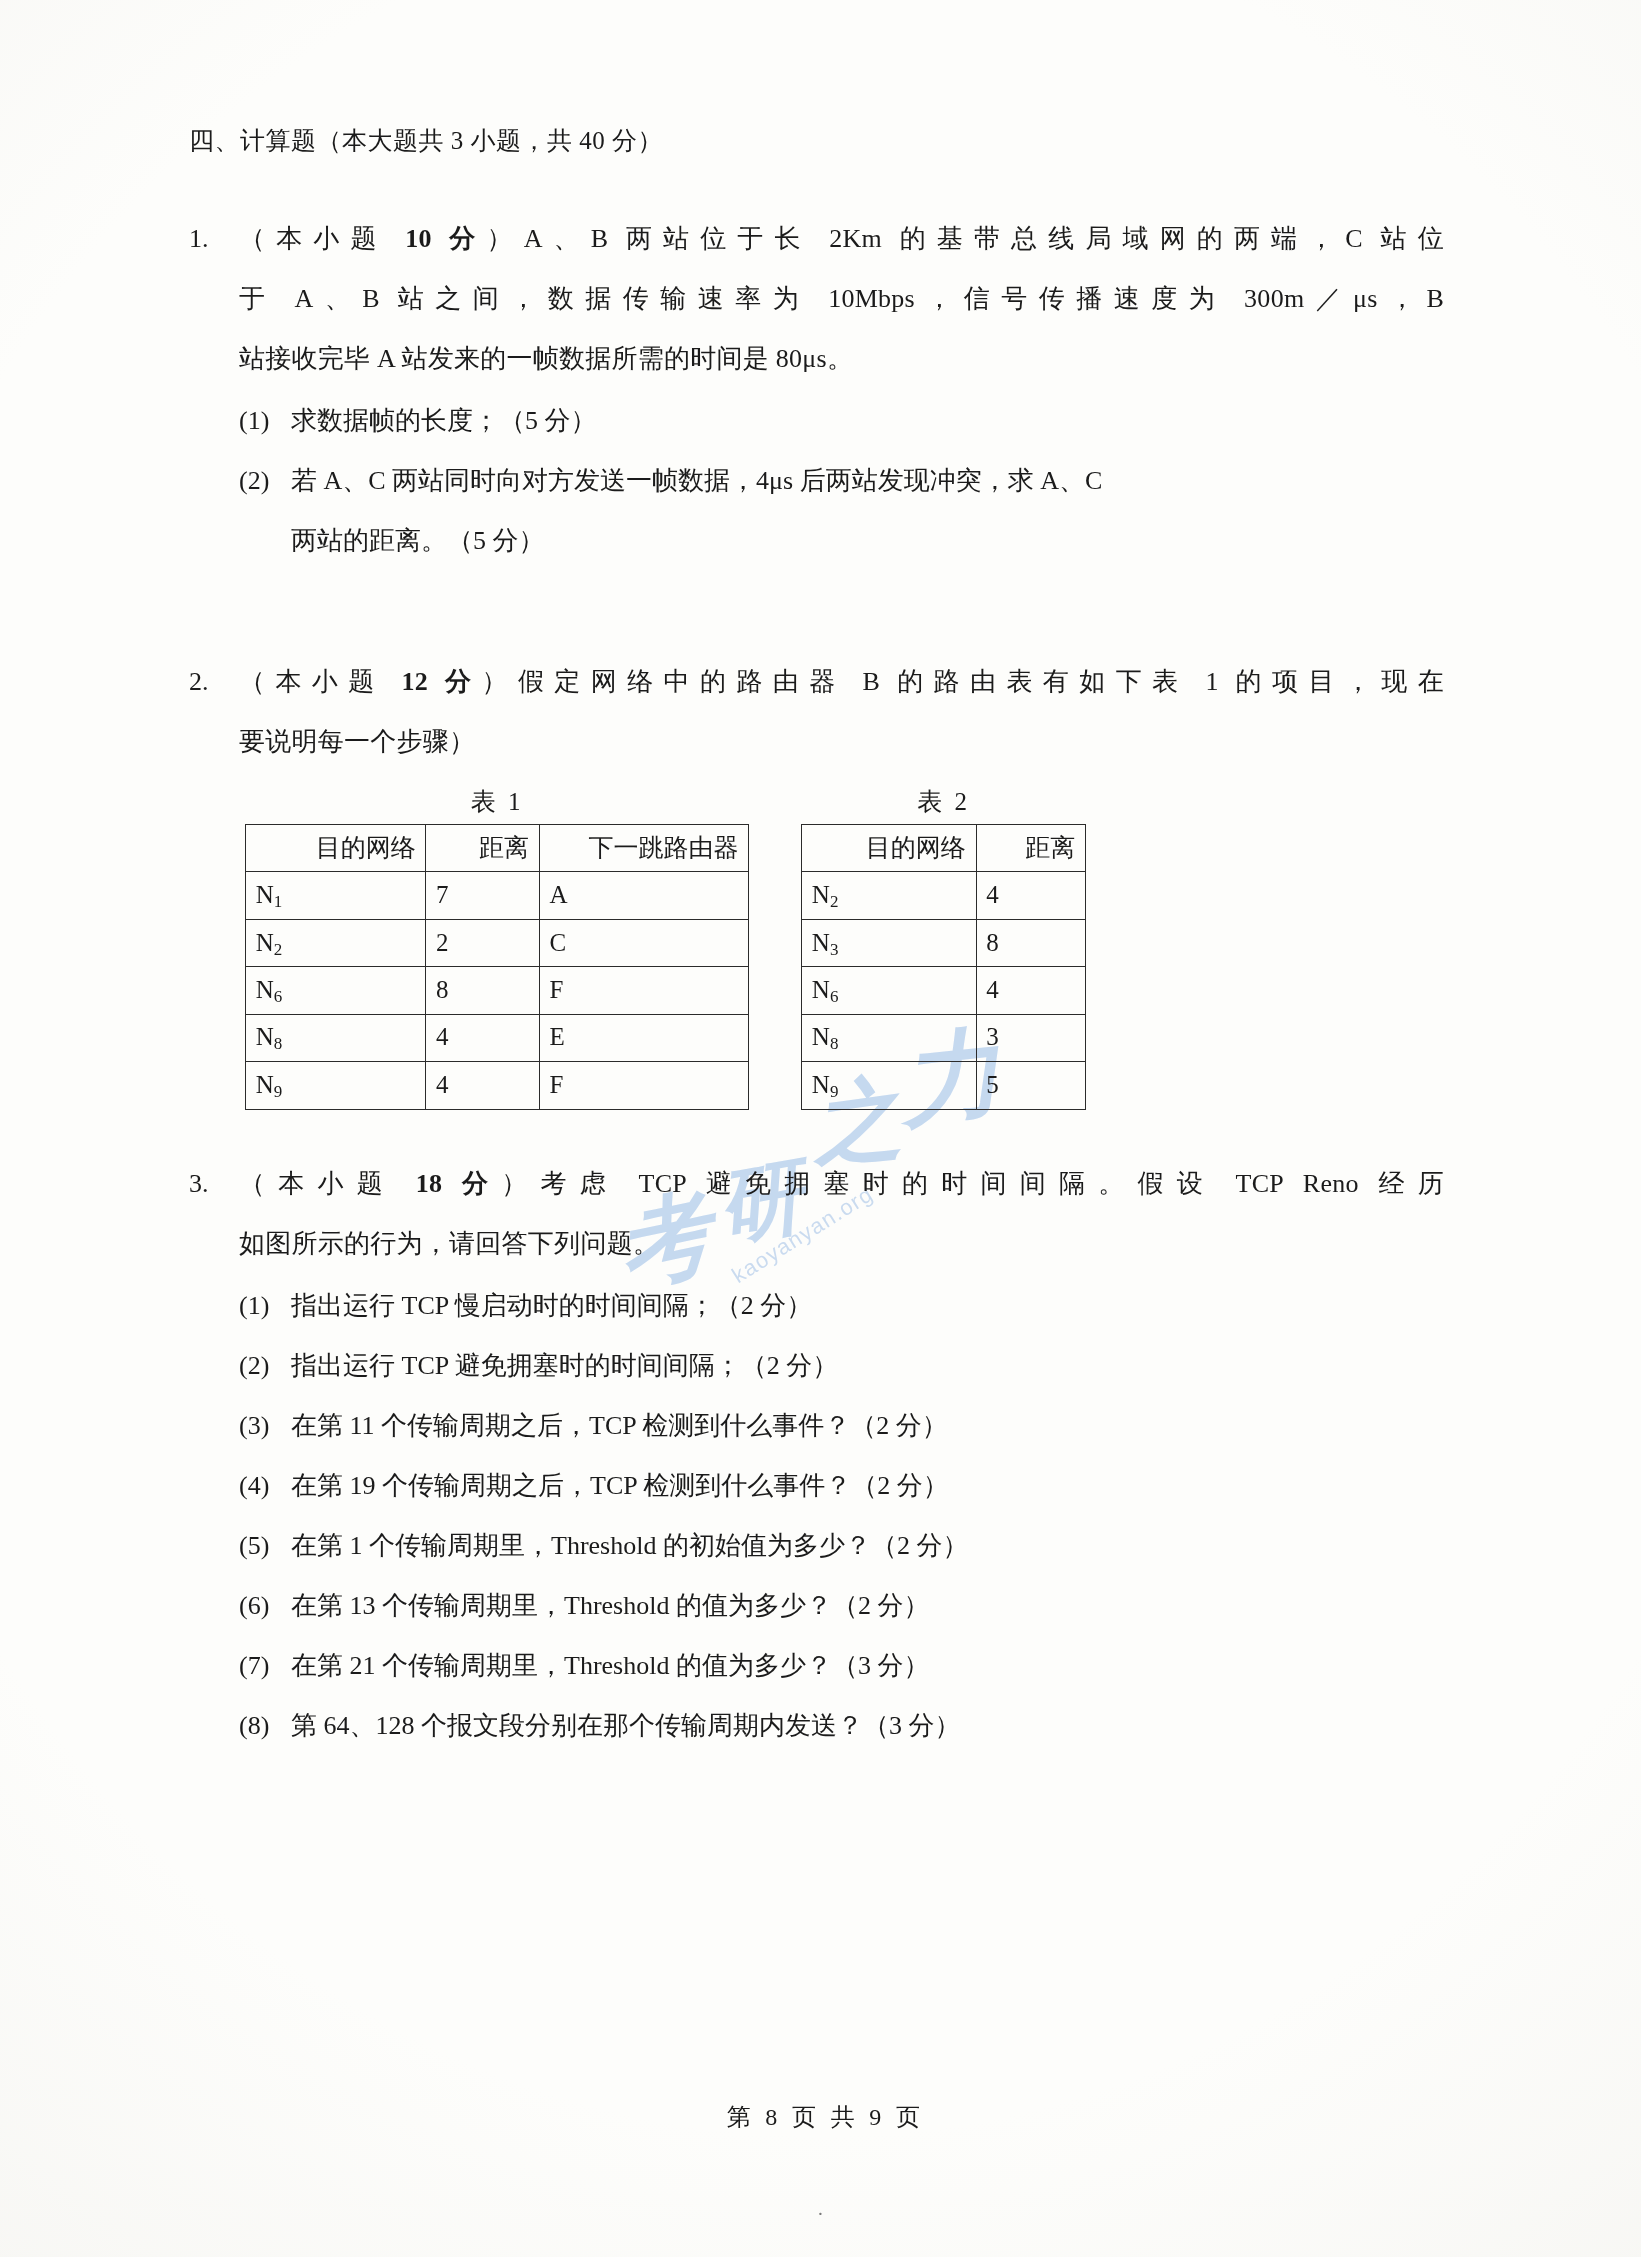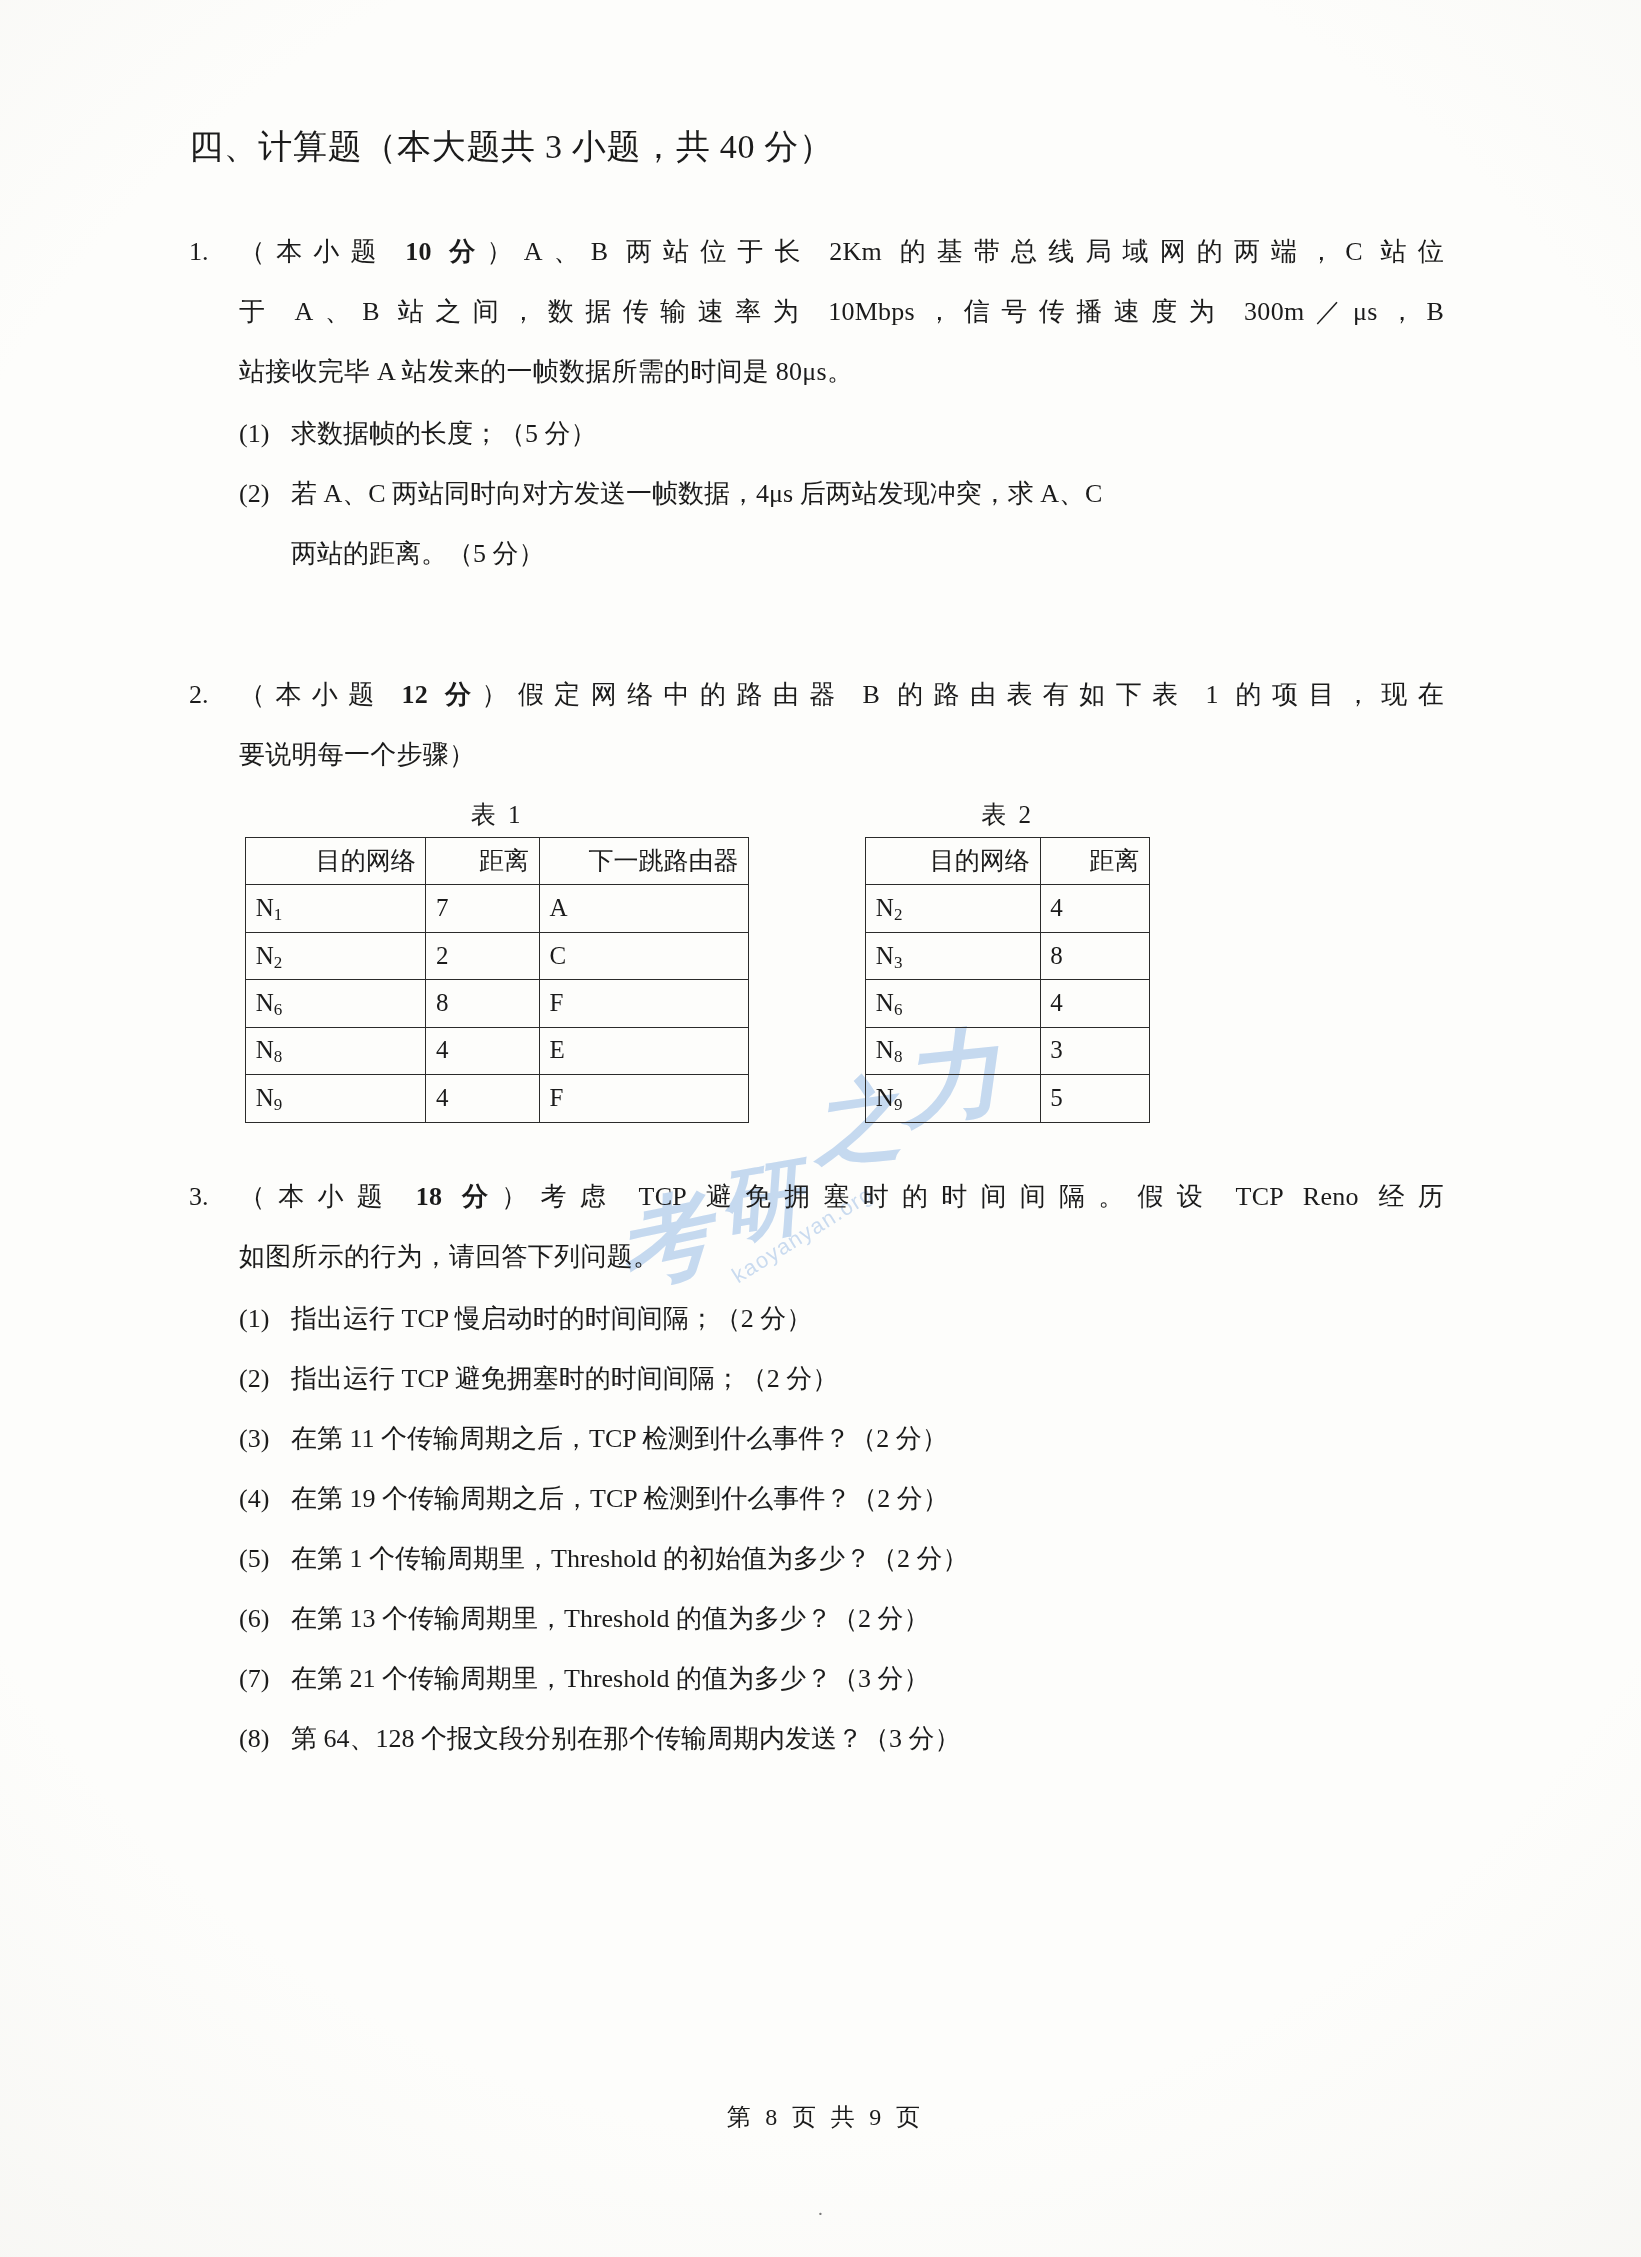--- a/index.html
+++ b/index.html
@@ -33,21 +33,21 @@
 
   .content {
     position: absolute;
     left: 189px;
     top: 124px;
     width: 1255px;
   }
 
   
   .section-heading {
-    font-size: 34px;
+    font-size: 25px;
     letter-spacing: 0.02em;
     margin: 0 0 52px 0;
     white-space: pre;
   }
 
   
   .question {
     display: flex;
     margin-bottom: 5.8px;
   }
@@ -93,21 +93,21 @@
   }
 
   .spacer-lg { height: 75px; }
   .spacer-md { height: 44px; }
 
   
   .tables-row {
     display: flex;
     margin: 13.5px 0 0 0;
     padding-left: 56px;
-    gap: 116px;
+    gap: 52px;
     position: relative;
   }
   .table-block {
     display: flex;
     flex-direction: column;
   }
   .table-caption {
     font-size: 25px;
     text-align: center;
     margin-bottom: 5.8px;

